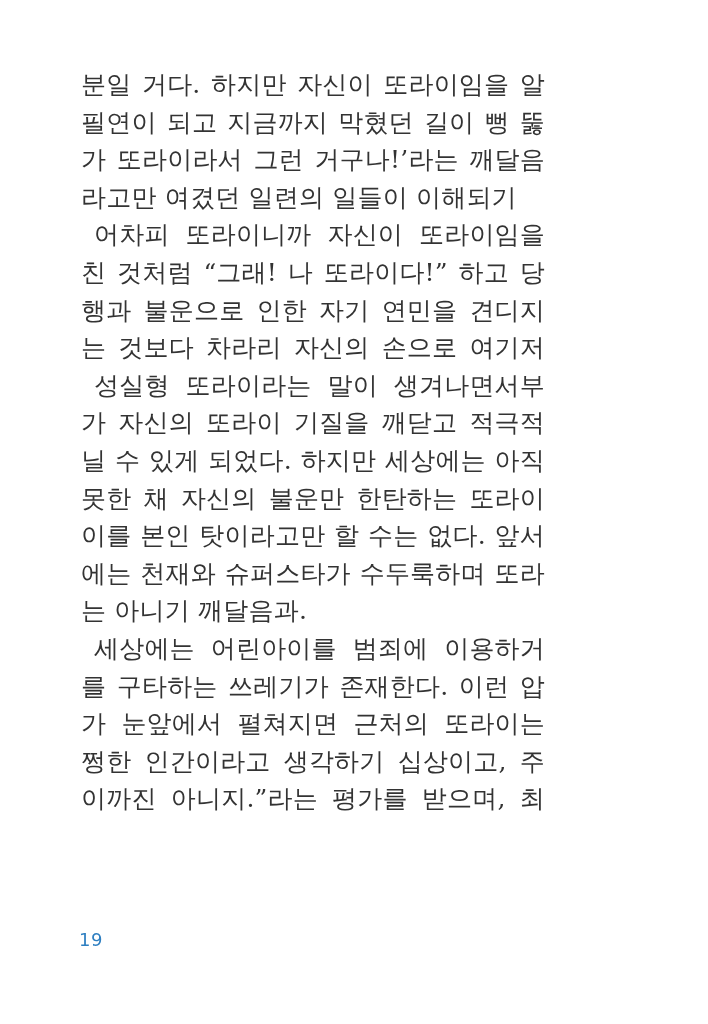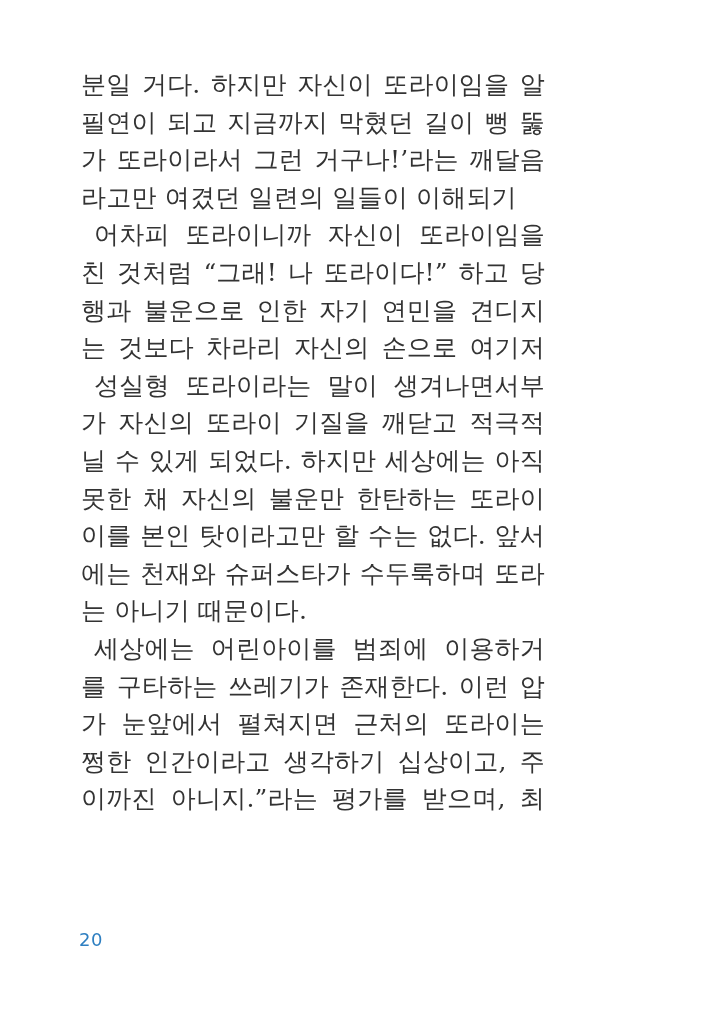--- a/index.html
+++ b/index.html
@@ -76,28 +76,28 @@
       <div class="line">는 것보다 차라리 자신의 손으로 여기저기 묻어둔 지뢰를</div>
     </div>
 
     <div class="para">
       <div class="line indent">성실형 또라이라는 말이 생겨나면서부터 수많은 또라이</div>
       <div class="line">가 자신의 또라이 기질을 깨닫고 적극적인 마음가짐을 지</div>
       <div class="line">닐 수 있게 되었다. 하지만 세상에는 아직 이것을 깨닫지</div>
       <div class="line">못한 채 자신의 불운만 한탄하는 또라이가 한둘이 아니다.</div>
       <div class="line">이를 본인 탓이라고만 할 수는 없다. 앞서 말했듯 이 세상</div>
       <div class="line">에는 천재와 슈퍼스타가 수두룩하며 또라이 세상도 예외</div>
-      <div class="line last">는 아니기 때문이다.</div>
+      <div class="line last">는 아니기 깨달음과.</div>
     </div>
 
     <div class="para">
       <div class="line indent">세상에는 어린아이를 범죄에 이용하거나 재미로 어머니</div>
       <div class="line">를 구타하는 쓰레기가 존재한다. 이런 압도적인 퍼포먼스</div>
       <div class="line">가 눈앞에서 펼쳐지면 근처의 또라이는 그나마 자신은 멀</div>
       <div class="line">쩡한 인간이라고 생각하기 십상이고, 주변에서도 “넌 또라</div>
       <div class="line">이까진 아니지.”라는 평가를 받으며, 최악의 경우에는 본인</div>
     </div>
 
   </div>
 
-  <div class="page-number">20</div>
+  <div class="page-number">19</div>
 
 </div>
 
 </body></html>

